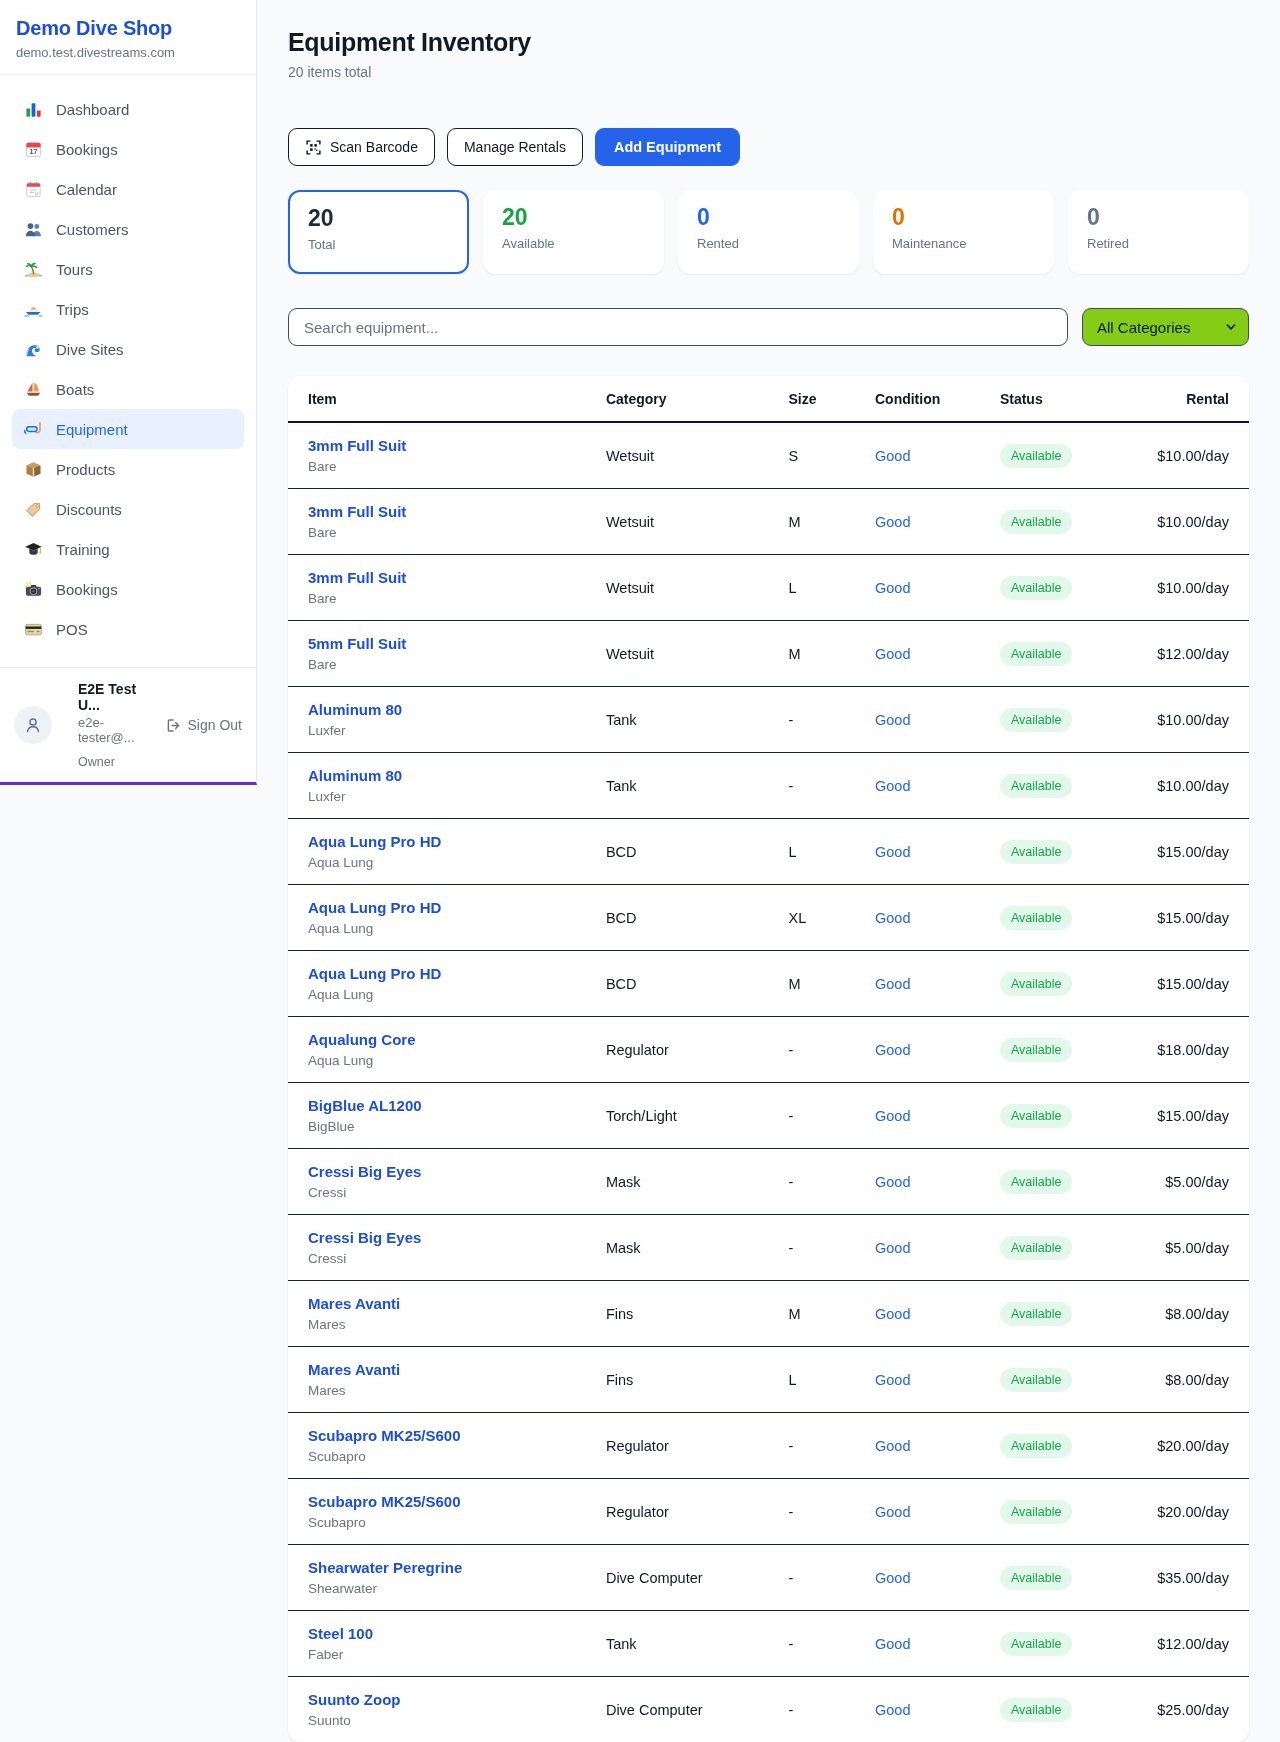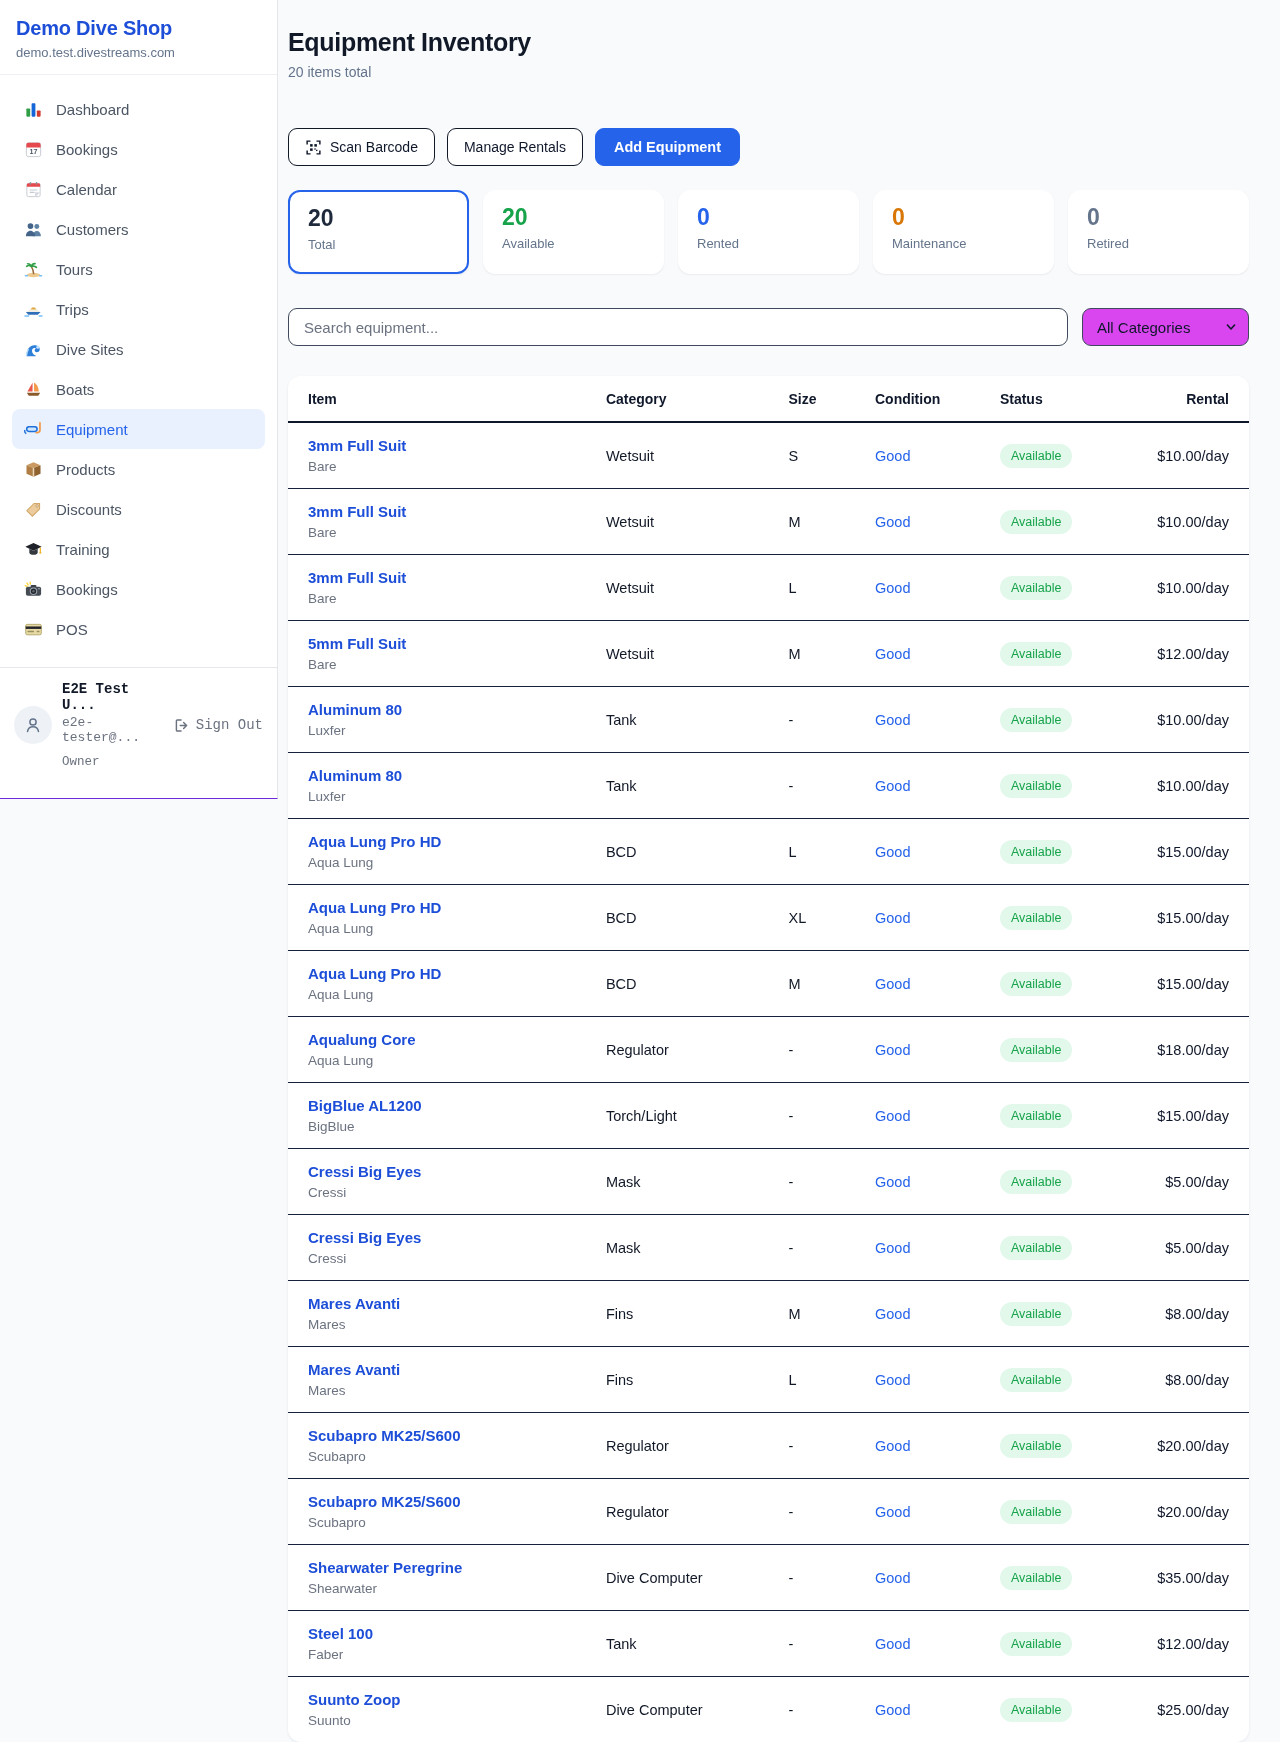--- a/index.html
+++ b/index.html
@@ -6,38 +6,38 @@
   html,body { width:1280px; }
   body {
     font-family: "Liberation Sans", sans-serif;
     background: #f8fafc;
     color: #0f172a;
     min-height: 1742px;
     position: relative;
   }
   
   .sidebar {
-    position: absolute; top:0; left:0; width:278px;
-    background:#fff; border-right:1px solid #e5e7eb; border-bottom:1px solid #6d28d9;
-    padding-bottom:16px;
+    position: absolute; top:0; left:0; width:257px;
+    background:#fff; border-right:1px solid #e5e7eb; border-bottom:3px solid #6d28d9;
+    padding-bottom:0;
   }
   .brand { padding:17px 16px 14px 16px; border-bottom:1px solid #eceff3; }
   .brand-title { font-size:20px; font-weight:700; color:#1d4ed8; letter-spacing:-.2px; }
   .brand-domain { font-size:13px; color:#64748b; margin-top:5px; }
   .nav { padding:14px 12px 10px 12px; }
   .nav-item {
     display:flex; align-items:center; gap:13px;
     height:40px; padding:0 12px; border-radius:8px;
     font-size:15px; color:#4b5563; cursor:pointer; text-decoration:none;
   }
   .nav-item.active { background:#e8f1fd; color:#2563eb; }
   .nav-ic { width:19px; height:19px; flex:0 0 19px; }
   .user-box {
     border-top:1px solid #e5e7eb; margin-top:8px;
-    padding:13px 14px; display:flex; align-items:center; gap:10px;font-family:Liberation Mono, monospace;
+    padding:13px 14px; display:flex; align-items:center; gap:26px;
   }
   .avatar {
     width:38px; height:38px; border-radius:50%; background:#eef2f6;
     display:flex; align-items:center; justify-content:center; flex:0 0 38px;
   }
   .user-meta { flex:1 1 auto; min-width:0; }
   .user-name { font-size:14px; font-weight:700; color:#111827; }
   .user-email { font-size:13px; color:#6b7280; margin-top:2px; }
   .user-role { font-size:12.5px; color:#6b7280; margin-top:10px; }
   .signout {
@@ -68,21 +68,21 @@
   
   .filter-row { display:flex; gap:14px; margin-bottom:30px; }
   .search-input {
     flex:1 1 auto; height:38px; border:1px solid #3f4a5c; border-radius:9px;
     padding:0 15px; font-size:15px; font-family:inherit; color:#0f172a; background:#fff;
   }
   .search-input::placeholder { color:#6b7280; }
   .select-wrap { position:relative; width:167px; flex:0 0 167px; }
   .category-select {
     appearance:none; -webkit-appearance:none; width:100%; height:38px;
-    border:1px solid #3f4a5c; border-radius:9px; background:#d946ef;
+    border:1px solid #3f4a5c; border-radius:9px; background:#84cc16;
     padding:0 30px 0 14px; font-size:15px; font-family:inherit; color:#0f172a; cursor:pointer;
   }
   .select-chevron { position:absolute; right:10px; top:11px; width:16px; height:16px; pointer-events:none; }
   
   .table-card {
     background:#fff; border-radius:13px; box-shadow:0 1px 3px rgba(15,23,42,.08);
     overflow:hidden;
   }
   table { width:100%; border-collapse:collapse; }
   thead th {

